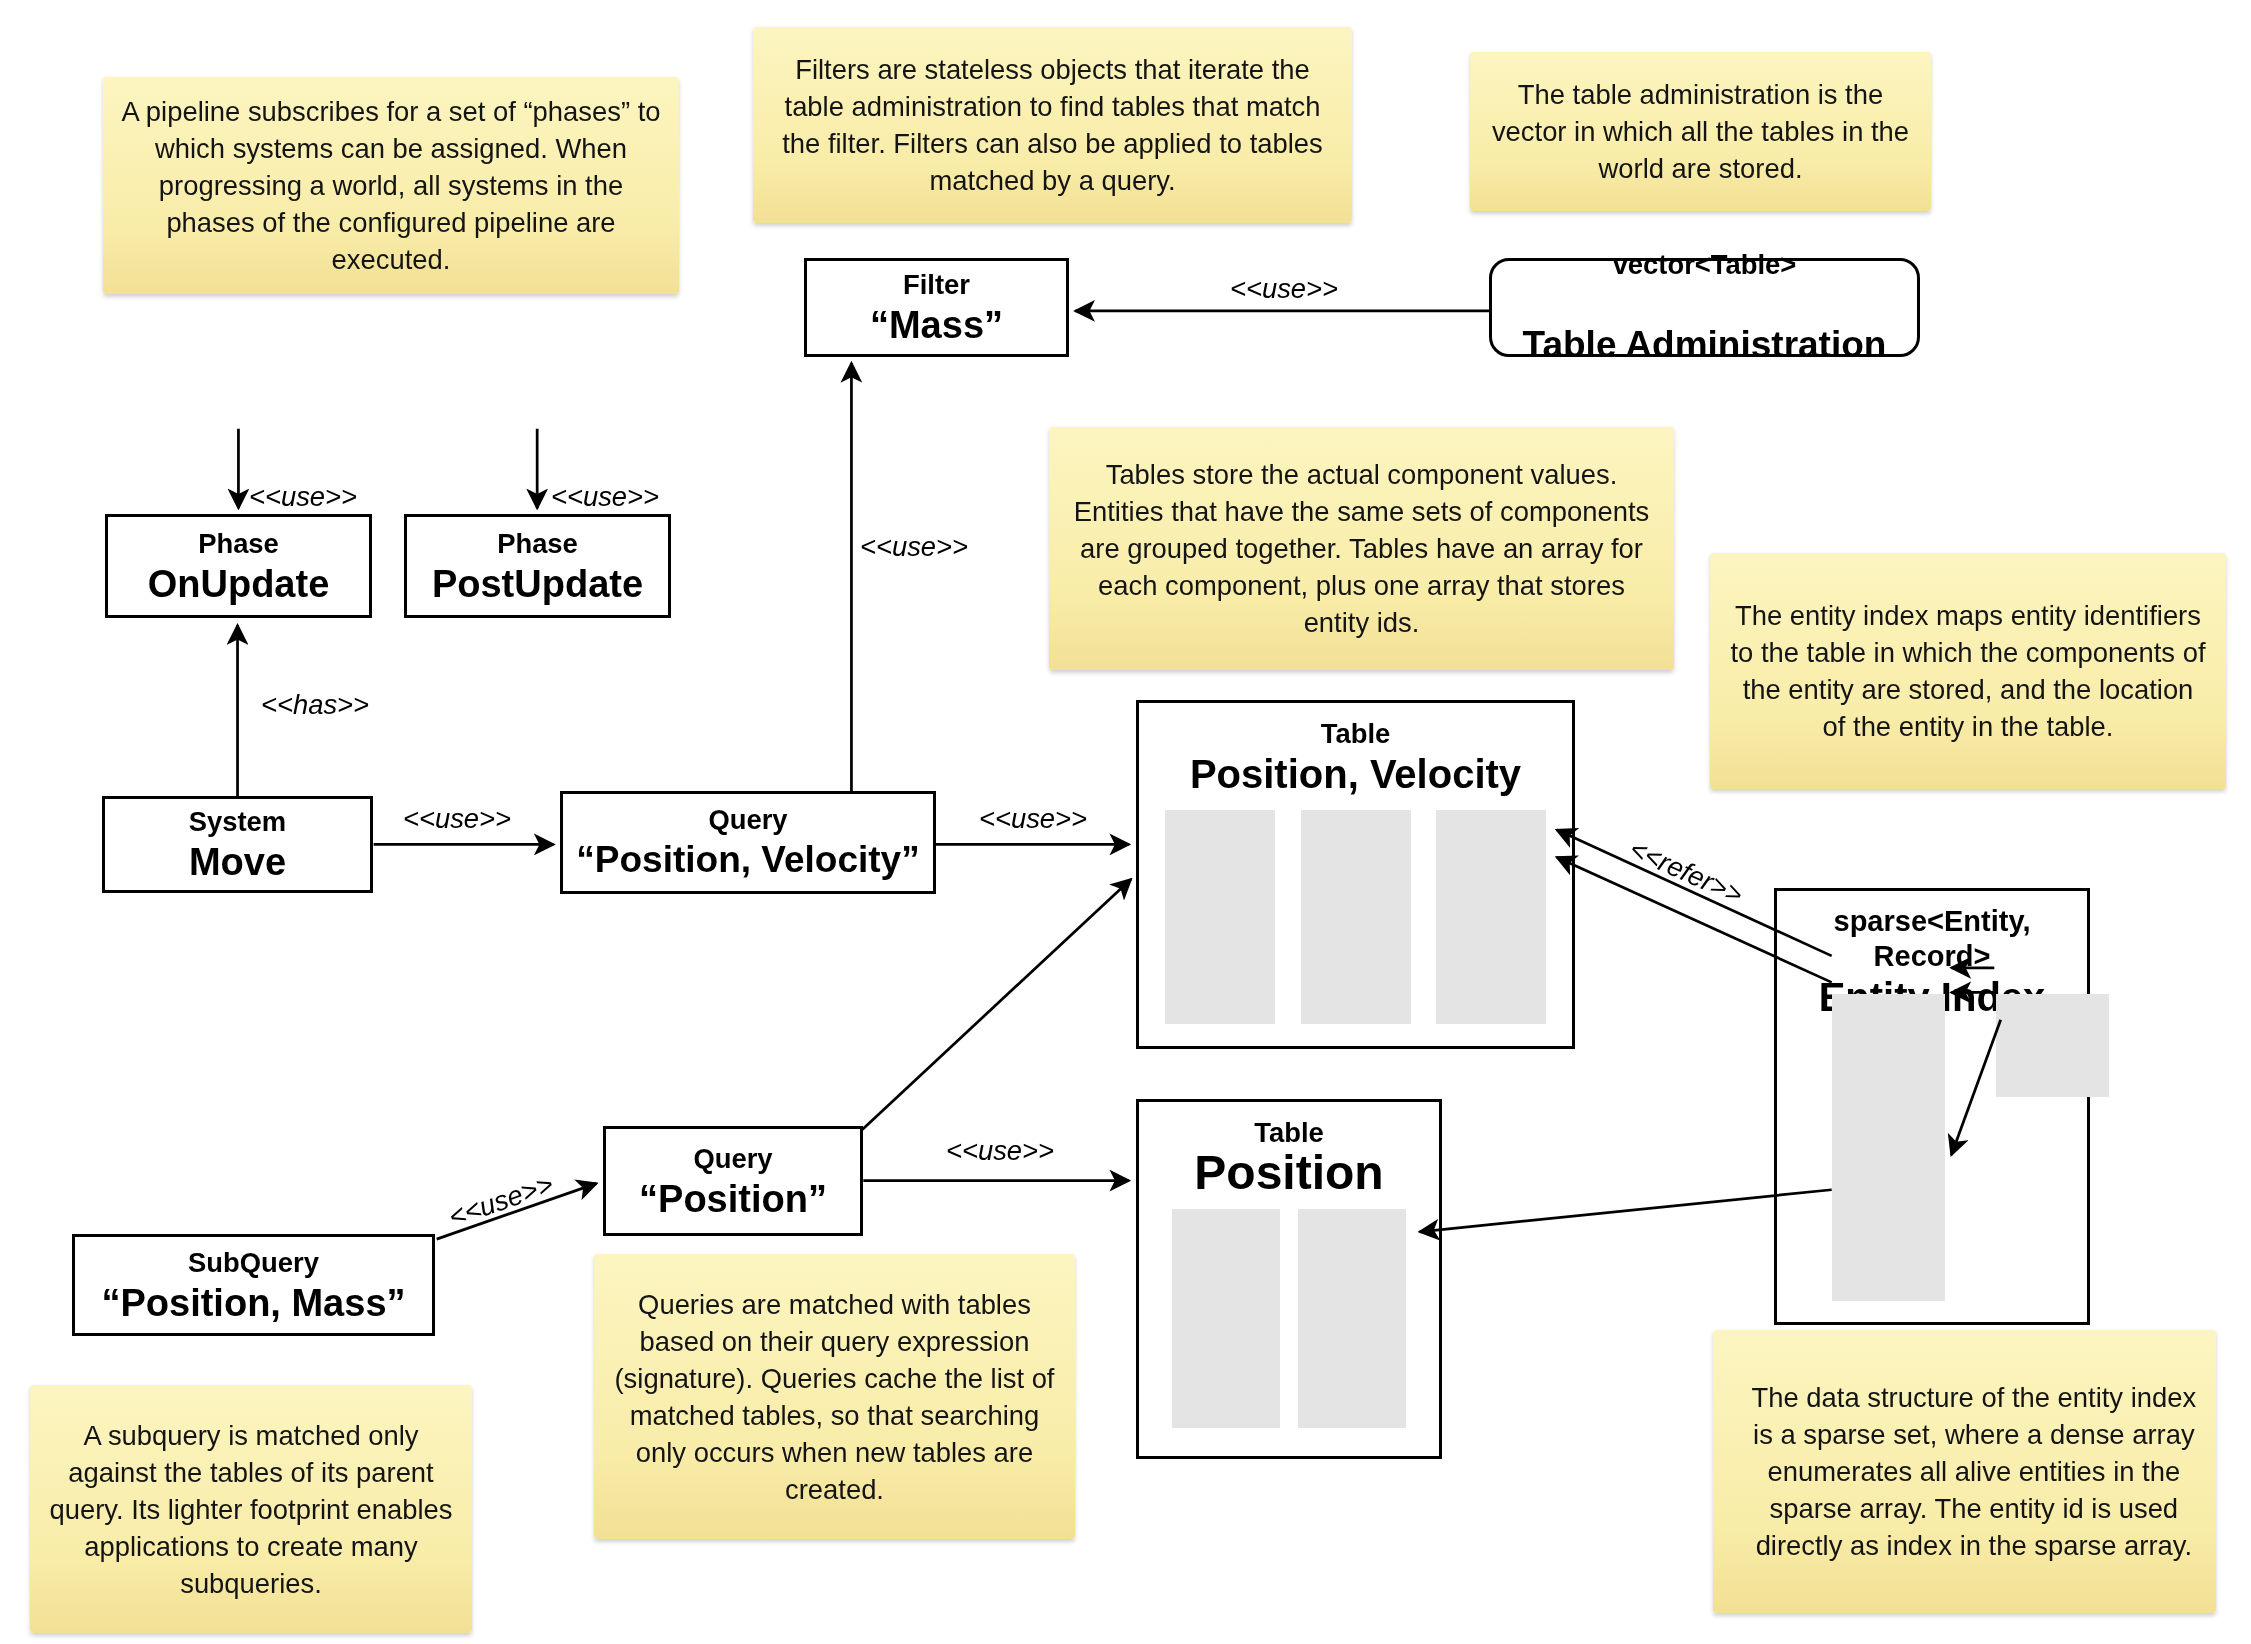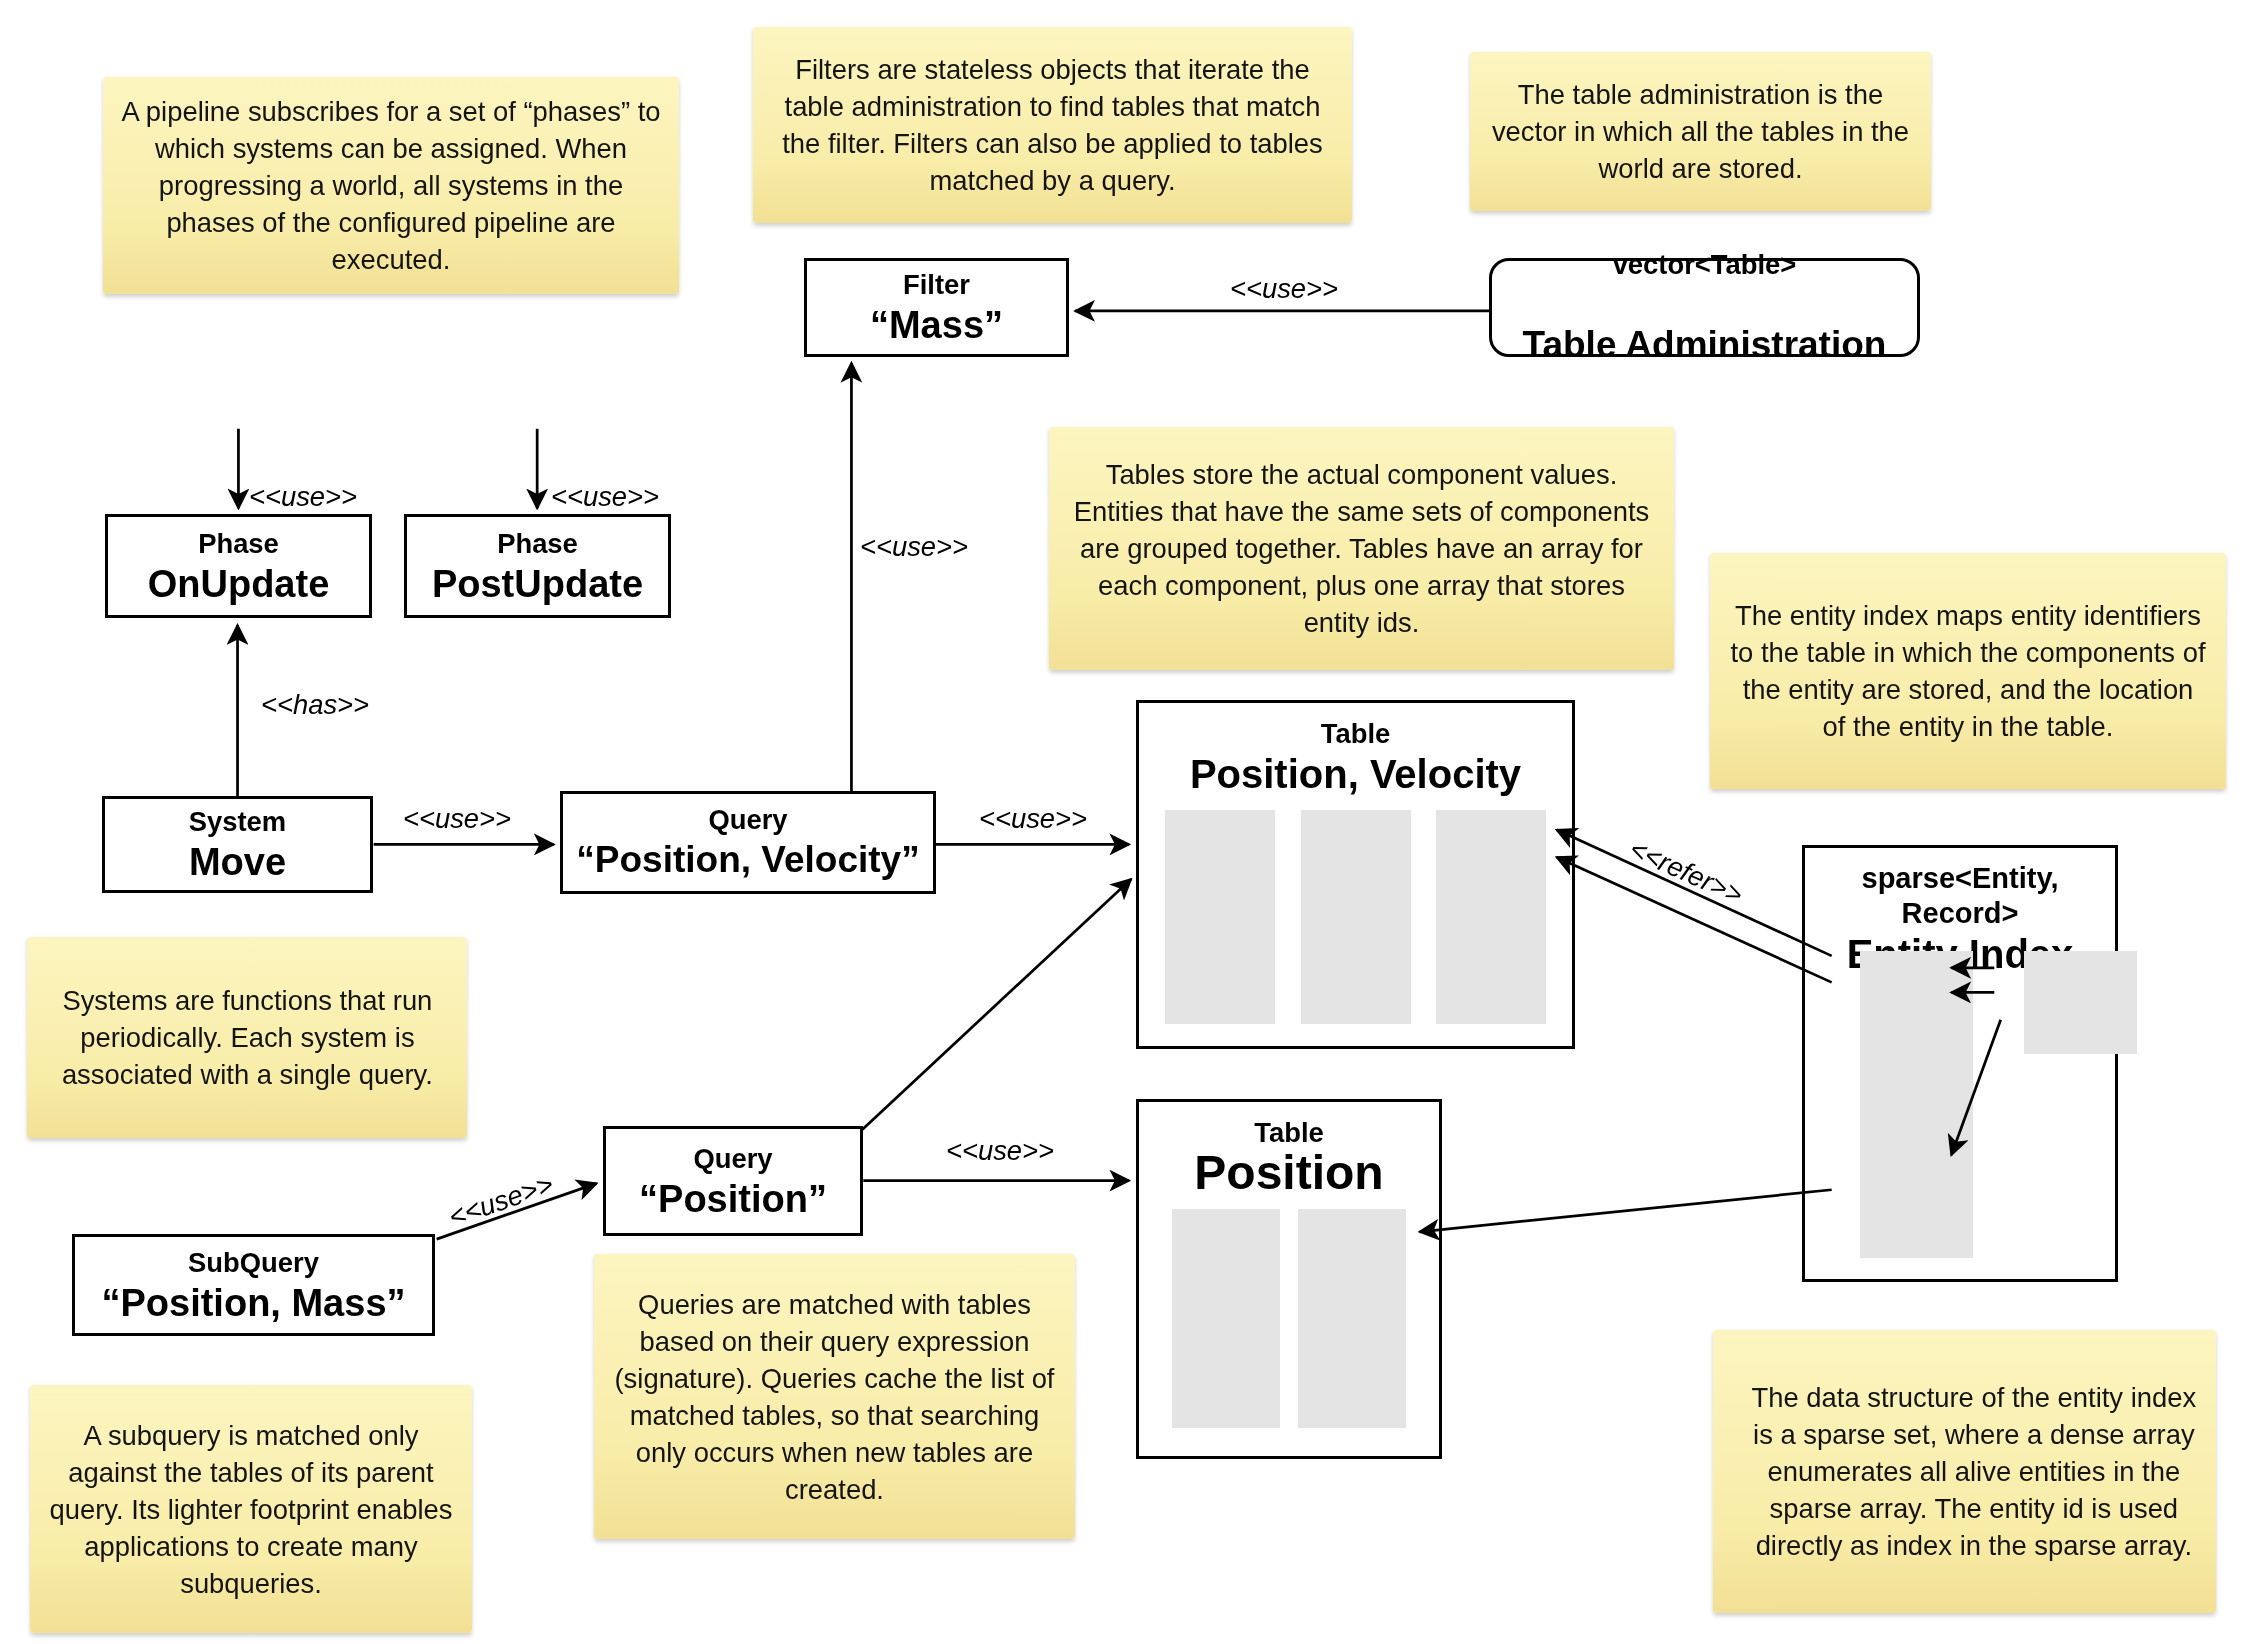--- a/index.html
+++ b/index.html
@@ -39,21 +39,20 @@
 </head>
 <body>
 
 <div id="canvas">
 
   <div class="note" style="left:103px; top:77px; width:576px; height:217px;">A pipeline subscribes for a set of “phases” to which systems can be assigned. When progressing a world, all systems in the phases of the configured pipeline are executed.</div>
   <div class="note" style="left:753px; top:26.5px; width:599px; height:196px;">Filters are stateless objects that iterate the table administration to find tables that match the filter. Filters can also be applied to tables matched by a query.</div>
   <div class="note" style="left:1470px; top:52px; width:461px; height:159px;">The table administration is the vector in which all the tables in the world are stored.</div>
   <div class="note" style="left:1049px; top:427px; width:625px; height:243px;">Tables store the actual component values. Entities that have the same sets of components are grouped together. Tables have an array for each component, plus one array that stores entity ids.</div>
   <div class="note" style="left:1710px; top:553px; width:516px; height:236px;">The entity index maps entity identifiers to the table in which the components of the entity are stored, and the location of the entity in the table.</div>
-  <div class="note" style="left:27.4px; top:937px; width:440px; height:201px;">Systems are functions that run periodically. Each system is associated with a single query.</div>
   <div class="note" style="left:579px; top:1254px; width:481px; height:285px;margin-left:15px;">Queries are matched with tables based on their query expression (signature). Queries cache the list of matched tables, so that searching only occurs when new tables are created.</div>
   <div class="note" style="left:30px; top:1385px; width:442px; height:248px;">A subquery is matched only against the tables of its parent query. Its lighter footprint enables applications to create many subqueries.</div>
   <div class="note" style="left:1713px; top:1330px; width:503px; height:283px;padding-left:37px;">The data structure of the entity index is a sparse set, where a dense array enumerates all alive entities in the sparse array. The entity id is used directly as index in the sparse array.</div>
 
 
   <div class="ebox" style="left:105px; top:514px; width:267px; height:104px;">
     <div class="stereo">Phase</div>
     <div class="name">OnUpdate</div>
   </div>
 
@@ -94,21 +93,21 @@
 
   <div class="ebox tablebox" style="left:1136px; top:1099px; width:306px; height:360px;">
     <div class="stereo">Table</div>
     <div class="name" style="font-size:48px;">Position</div>
     <div class="bars" style="gap:18.3px;">
       <div class="bar" style="width:108px; height:219px;"></div>
       <div class="bar" style="width:108px; height:219px;"></div>
     </div>
   </div>
 
-  <div class="ebox tablebox" style="left:1774px; top:845px; width:316px; height:437px;margin-left:28px;">
+  <div class="ebox tablebox" style="left:1774px; top:888px; width:316px; height:437px;">
     <div class="stereo" style="font-size:29px;">sparse&lt;Entity, Record&gt;</div>
     <div class="name" style="font-size:40px;">Entity Index</div>
     <div class="bar abs" style="left:55px; top:103px; width:113px; height:307px;"></div>
     <div class="bar abs" style="left:219px; top:103px; width:113px; height:103px;"></div>
   </div>
 
   <div class="ebox" style="left:603px; top:1126px; width:260px; height:110px;">
     <div class="stereo">Query</div>
     <div class="name">“Position”</div>
   </div>

